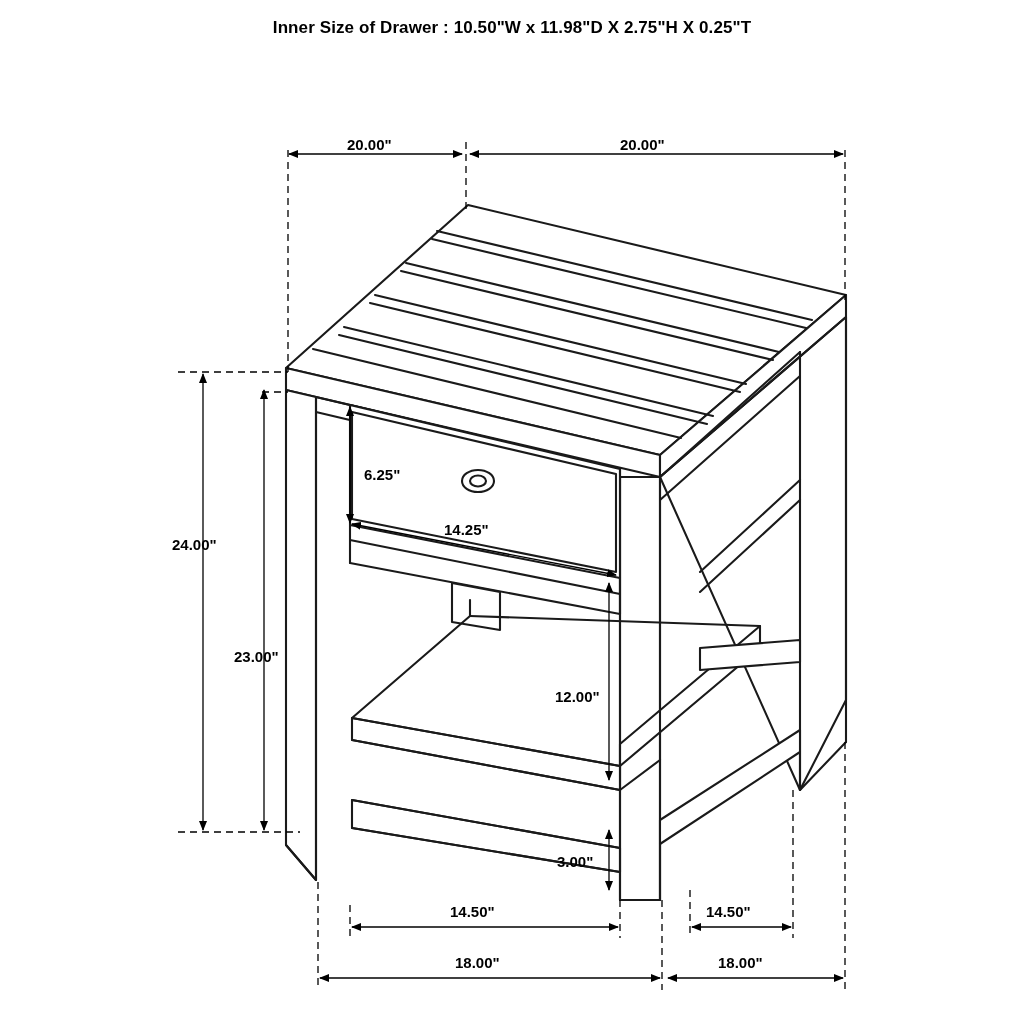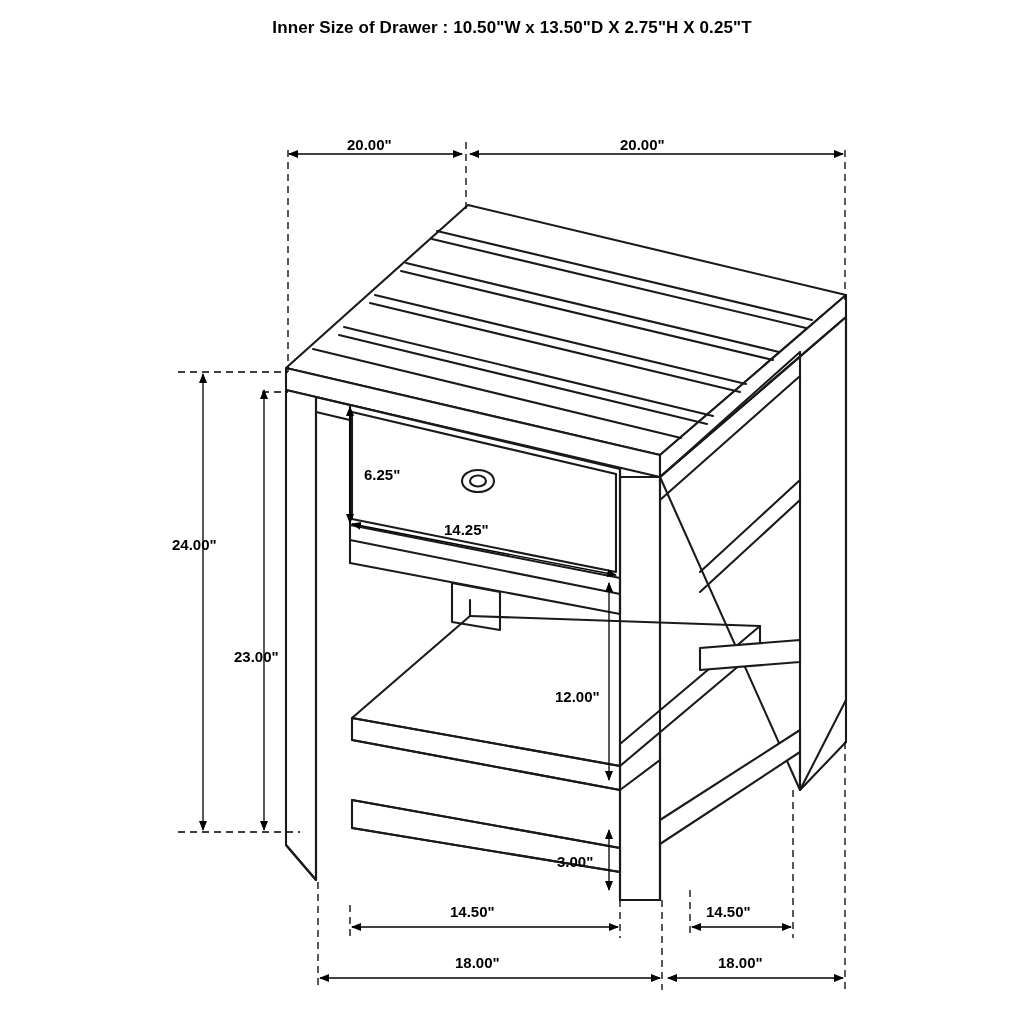--- a/index.html
+++ b/index.html
@@ -43,21 +43,21 @@
     font-weight: bold;
     white-space: nowrap;
     color: #000;
   }
 </style>
 </head>
 <body>
 
 <div id="stage">
 
-  <div id="title">Inner Size of Drawer : 10.50"W x 13.50"D X 2.75"H X 0.25"T</div>
+  <div id="title">Inner Size of Drawer : 10.50"W x 11.98"D X 2.75"H X 0.25"T</div>
 
   <svg id="drawing" viewBox="0 0 1024 1024">
     <defs>
       <marker id="arrEnd" markerWidth="10" markerHeight="8" refX="9" refY="4" orient="auto" markerUnits="userSpaceOnUse">
         <path d="M0,0 L10,4 L0,8 z" fill="#000"></path>
       </marker>
       <marker id="arrStart" markerWidth="10" markerHeight="8" refX="1" refY="4" orient="auto" markerUnits="userSpaceOnUse">
         <path d="M10,0 L0,4 L10,8 z" fill="#000"></path>
       </marker>
     </defs>

